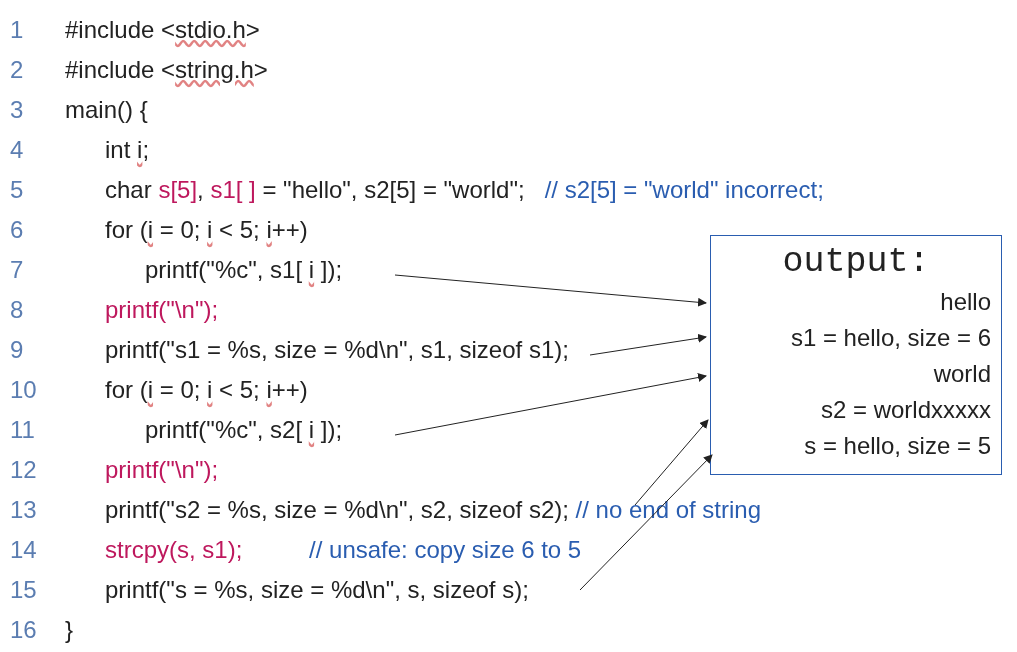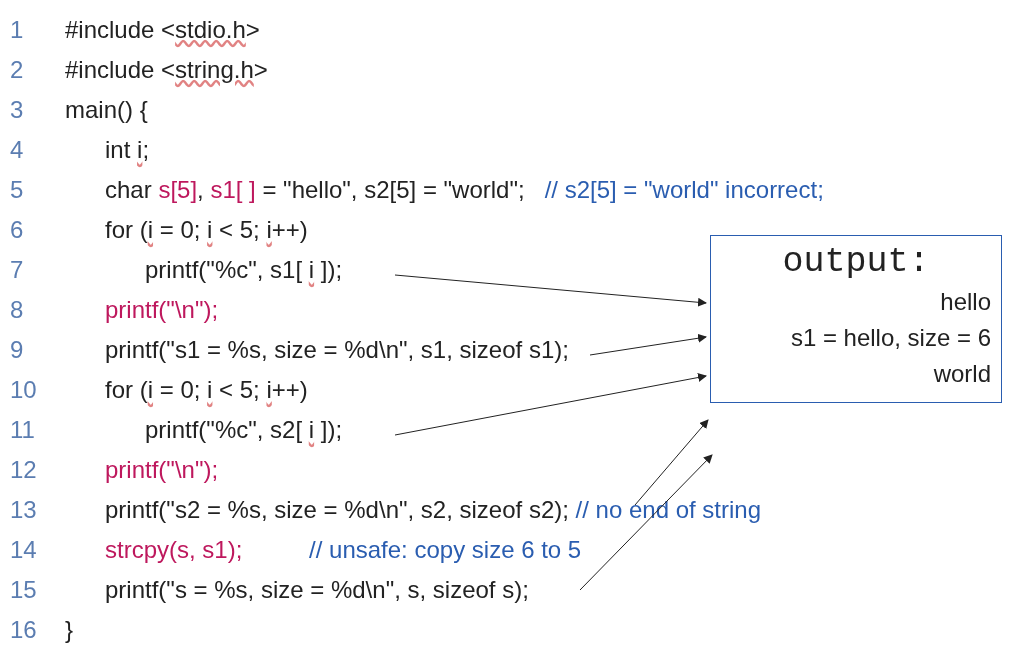--- a/index.html
+++ b/index.html
@@ -116,20 +116,22 @@
     <div class="line"><span class="redd">      strcpy(s, s1);</span><span>          </span><span class="blued">// unsafe: copy size 6 to 5</span></div>
     <div class="line"><span>      printf("s = %s, size = %d\n", s, </span><span class="underline2">sizeof</span><span> s);</span></div>
     <div class="line"><span>}</span></div>
   </div>
 
   <div class="output-box">
     <div class="outtitle">output:</div>
     <div class="outline">hello</div>
     <div class="outline">s1 = hello, size = 6</div>
     <div class="outline">world</div>
+    <div class="outline">s2 = worldxxxxx</div>
+    <div class="outline">s = hello, size = 5</div>
   </div>
 
   <svg class="arrows">
     <defs>
       <marker id="arrowhead" markerWidth="9" markerHeight="9" refX="8" refY="4.5" orient="auto">
         <path d="M0,0 L9,4.5 L0,9 Z" fill="#222"></path>
       </marker>
     </defs>
 
     <line x1="395" y1="275" x2="706" y2="303" stroke="#222" stroke-width="1" marker-end="url(#arrowhead)"></line>

